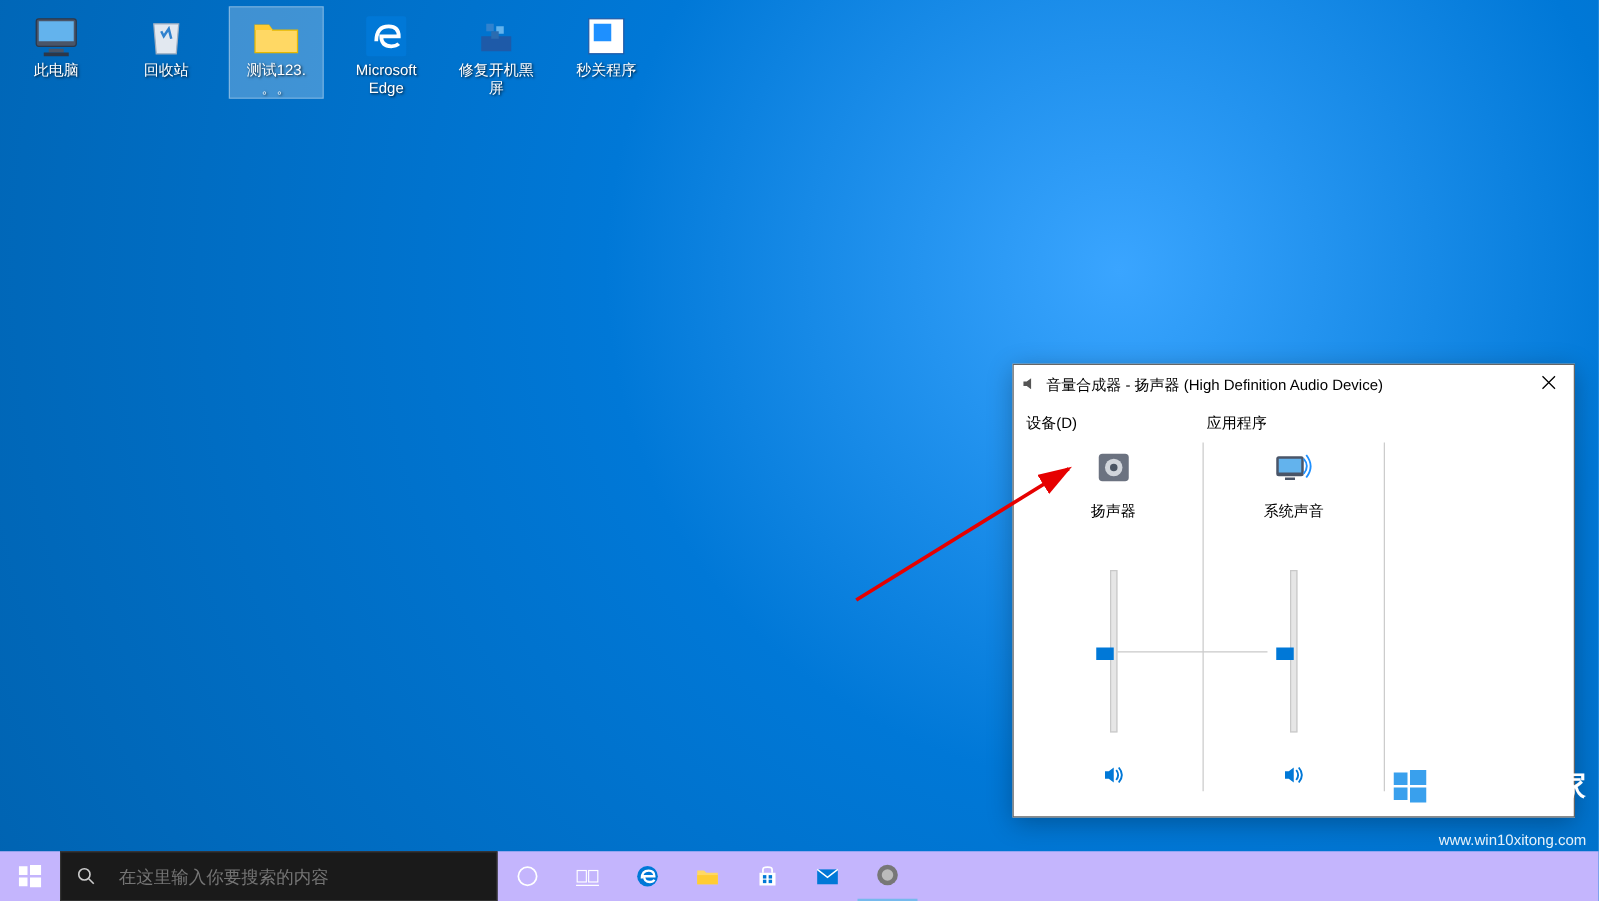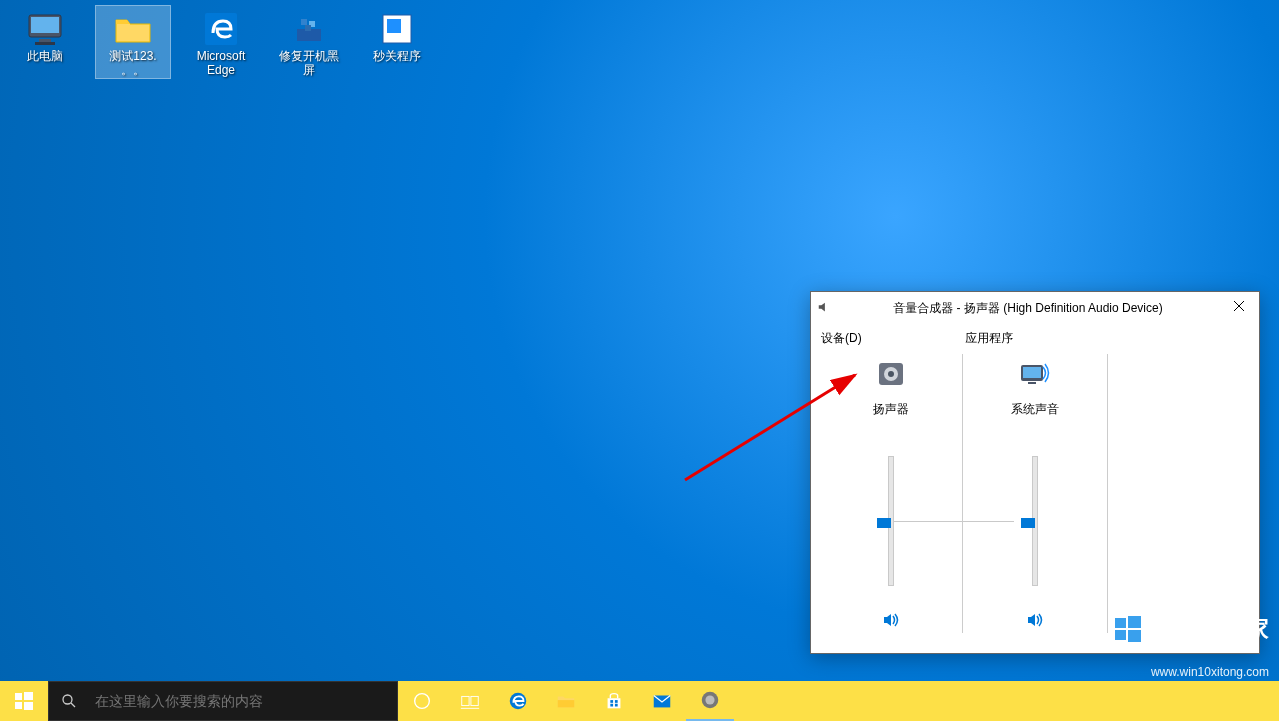--- a/index.html
+++ b/index.html
@@ -5,30 +5,30 @@
 * { margin: 0; padding: 0; box-sizing: border-box; font-family: "Microsoft YaHei", "Segoe UI", sans-serif; }
 body { width: 1279px; height: 721px; overflow: hidden; position: relative; background: linear-gradient(135deg, #1a8cff 0%, #0078d7 50%, #2196f3 100%); }
 .desktop { position: absolute; inset: 0; background: radial-gradient(circle at 70% 30%, #3aa5ff 0%, #0078d7 40%, #0063b1 100%); }
 
 .desktop-icons { position: absolute; left: 8px; top: 6px; display: flex; flex-direction: row; gap: 14px; }
 .di { width: 74px; height: 72px; display: flex; flex-direction: column; align-items: center; justify-content: flex-start; gap: 2px; color: #fff; font-size: 12px; text-align: center; cursor: pointer; padding-top: 4px; }
 .di.sel { background: rgba(255,255,255,0.25); outline: 1px solid rgba(255,255,255,0.5); }
 .di .ic { width: 42px; height: 38px; display: flex; align-items: center; justify-content: center; }
 .di .lbl { text-shadow: 1px 1px 2px rgba(0,0,0,.8); line-height: 1.15; }
 
-.taskbar { position: absolute; left: 0; right: 0; bottom: 0; height: 40px; background: #fde047; display: flex; align-items: center; color: #fff; z-index: 10; }
+.taskbar { position: absolute; left: 0; right: 0; bottom: 0; height: 40px; background: #c4b5fd; display: flex; align-items: center; color: #fff; z-index: 10; }
 .start { width: 48px; height: 40px; display: flex; align-items: center; justify-content: center; cursor: pointer; }
 .search { display: flex; align-items: center; height: 40px; width: 350px; background: #1a1a1a; border: 1px solid #333; }
 .search .sic { width: 40px; display: flex; align-items: center; justify-content: center; color: #ccc; }
 .search input { flex: 1; background: transparent; border: none; outline: none; color: #ccc; font-size: 14px; padding: 0 6px; }
 .tbtn { width: 48px; height: 40px; display: flex; align-items: center; justify-content: center; cursor: pointer; color: #fff; }
 .tbtn svg { width: 22px; height: 22px; }
 
 .mixer { position: absolute; right: 19px; top: 291px; width: 450px; height: 363px; background: #fff; border: 1px solid #666; box-shadow: 0 4px 20px rgba(0,0,0,.3); z-index: 5; }
-.mixer-title { height: 32px; display: flex; align-items: center; padding: 0 6px; font-size: 12px; color: #000; text-align: center; }
+.mixer-title { height: 32px; display: flex; align-items: center; padding: 0 6px; font-size: 12px; color: #000; }
 .mixer-title .tic { margin-right: 6px; }
 .mixer-title .t { flex: 1; }
 .mx-close { width: 40px; height: 28px; display: flex; align-items: center; justify-content: center; cursor: pointer; margin:-4px -6px 0 0;}
 .mixer-body { display: flex; height: calc(100% - 32px); padding: 6px 10px 10px 10px; gap: 0; }
 .mx-col { flex: 1; display: flex; flex-direction: column; align-items: center; }
 .mx-head { font-size: 12px; align-self: flex-start; margin-bottom: 10px; color:#000;}
 .sep { width: 1px; background: #ccc; margin: 24px 2px 10px 2px; }
 .mx-icon { width: 34px; height: 34px; display: flex; align-items: center; justify-content: center; margin-top: 0; }
 .mx-label { font-size: 12px; margin-top: 10px; color:#000; }
 .slider-wrap { margin-top: 38px; height: 130px; width: 22px; position: relative; display:flex; justify-content:center;}
@@ -55,20 +55,29 @@
         <svg width="40" height="36" viewBox="0 0 40 36">
             <rect x="4" y="4" width="32" height="22" rx="2" fill="#4a5568" stroke="#2d3748"></rect>
             <rect x="6" y="6" width="28" height="16" fill="#63b3ed"></rect>
             <rect x="14" y="28" width="12" height="3" fill="#4a5568"></rect>
             <rect x="10" y="31" width="20" height="3" fill="#2d3748"></rect>
           </svg>
       </div>
       <div class="lbl">此电脑</div>
     </div>
 
+    <div class="di">
+      <div class="ic">
+        <svg width="36" height="36" viewBox="0 0 36 36">
+            <path d="M8 8 L28 8 L26 32 L10 32 Z" fill="#e2e8f0" stroke="#a0aec0"></path>
+            <path d="M14 14 L16 18 L20 12 L22 20" stroke="#3182ce" fill="none" stroke-width="2"></path>
+          </svg>
+      </div>
+      <div class="lbl">回收站</div>
+    </div>
 
     <div class="di sel">
       <div class="ic">
         <svg width="40" height="34" viewBox="0 0 40 34">
             <path d="M3 8 L14 8 L17 12 L37 12 L37 30 L3 30 Z" fill="#ffd864" stroke="#e6b800"></path>
             <path d="M3 8 L14 8 L17 12 L3 12 Z" fill="#ffcc33"></path>
           </svg>
       </div>
       <div class="lbl" style="white-space:pre-line">测试123.
 。。</div>

